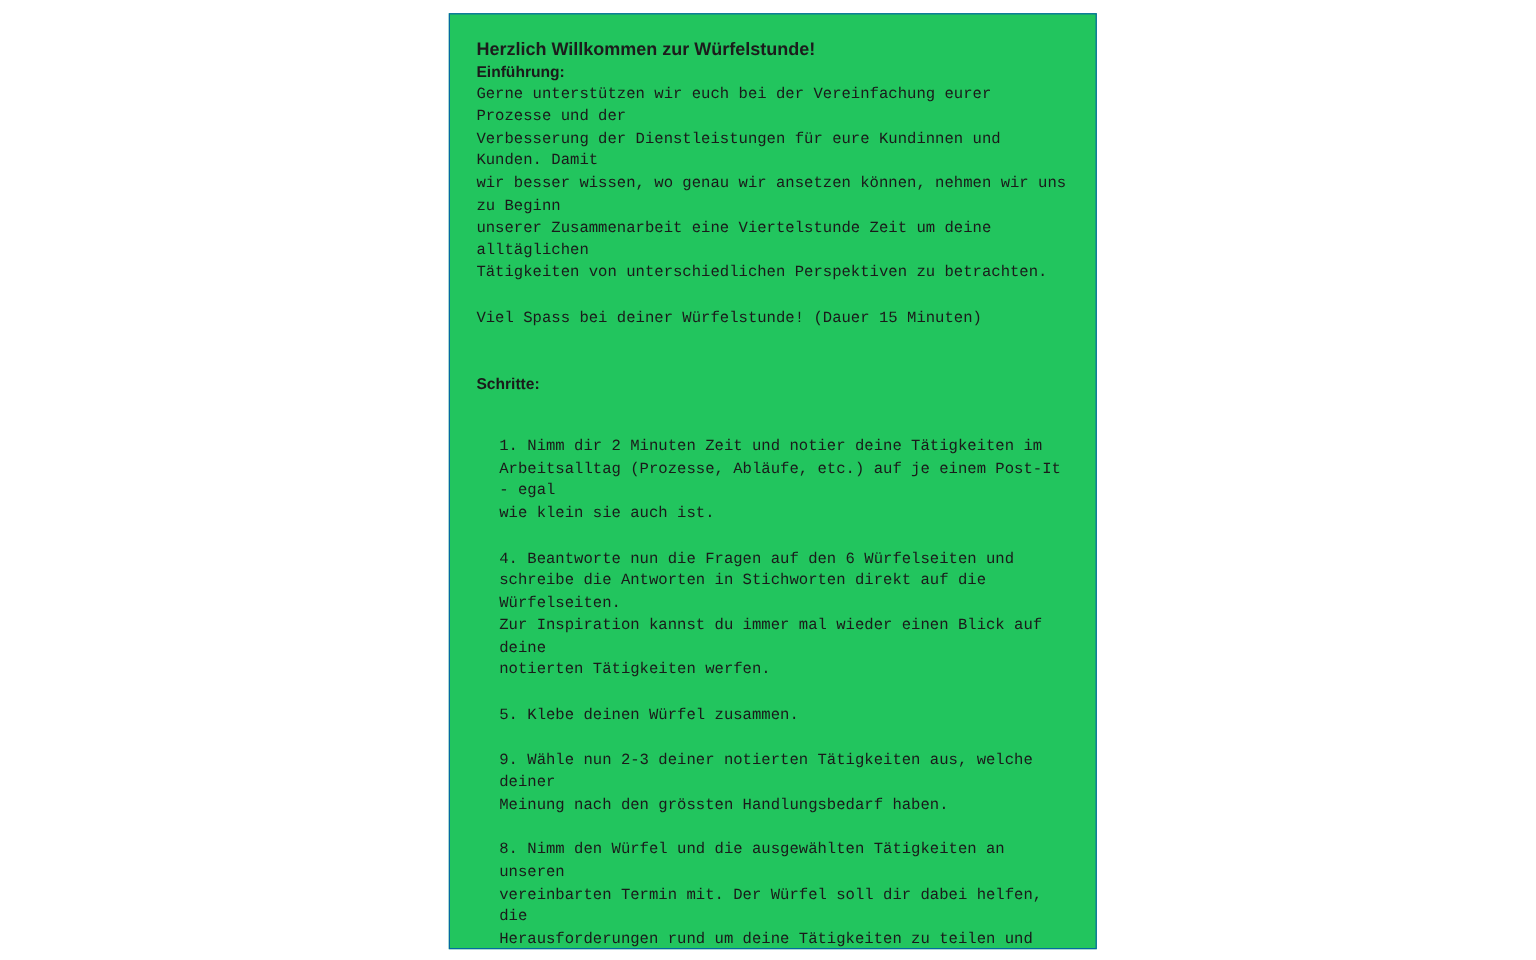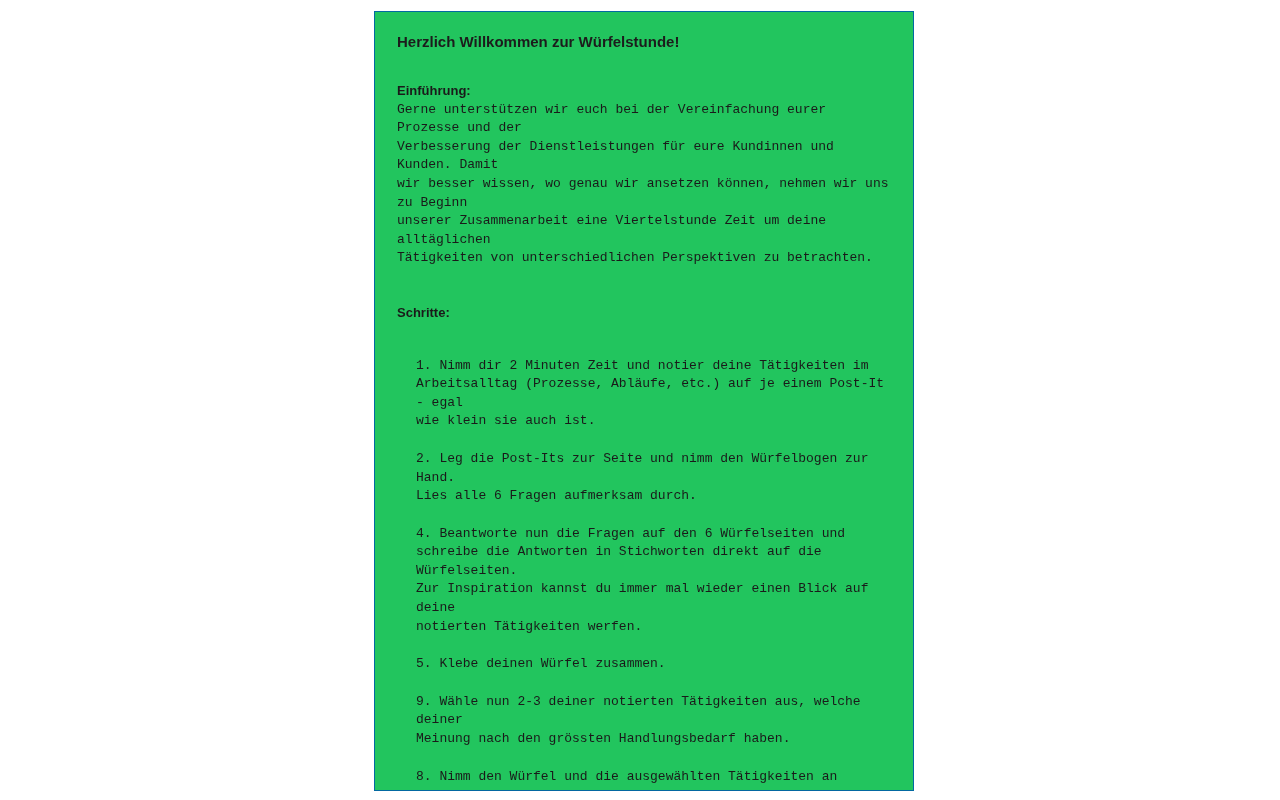--- a/index.html
+++ b/index.html
@@ -30,21 +30,21 @@
     font-weight: bold;
     color: #1c1c1c;
     white-space: pre-line;
   }
   .section-heading {
     font-size: 13px;
     line-height: 18.6px;
     font-weight: bold;
     white-space: pre-line;
   }
-  .intro-heading { margin-top: 31px; }
+  .intro-heading { }
   .body-text {
     font-size: 13px;
     line-height: 18.6px;
     white-space: pre-line;
     font-family: Liberation Mono, monospace;
   }
   .note { margin-top: 19px; }
   .steps-heading { margin-top: 36px; }
   .steps { margin-top: 34px; padding-left: 19px; }
   .step { margin-bottom: 19px; }
@@ -62,29 +62,28 @@
 <div class="panel">
   <div class="title">Herzlich Willkommen zur Würfelstunde!</div>
 
   <div class="section-heading intro-heading">Einführung:</div>
   <div class="body-text">Gerne unterstützen wir euch bei der Vereinfachung eurer Prozesse und der
 Verbesserung der Dienstleistungen für eure Kundinnen und Kunden. Damit
 wir besser wissen, wo genau wir ansetzen können, nehmen wir uns zu Beginn
 unserer Zusammenarbeit eine Viertelstunde Zeit um deine alltäglichen
 Tätigkeiten von unterschiedlichen Perspektiven zu betrachten.</div>
 
+  <div class="body-text note">Viel Spass bei deiner Würfelstunde! (Dauer 15 Minuten)</div>
 
   <div class="section-heading steps-heading">Schritte:</div>
 
   <div class="steps">
     <div class="body-text step">1. Nimm dir 2 Minuten Zeit und notier deine Tätigkeiten im
 Arbeitsalltag (Prozesse, Abläufe, etc.) auf je einem Post-It - egal
 wie klein sie auch ist.</div>
-    <div class="body-text step">2. Leg die Post-Its zur Seite und nimm den Würfelbogen zur Hand.
-Lies alle 6 Fragen aufmerksam durch.</div>
     <div class="body-text step">4. Beantworte nun die Fragen auf den 6 Würfelseiten und
 schreibe die Antworten in Stichworten direkt auf die Würfelseiten.
 Zur Inspiration kannst du immer mal wieder einen Blick auf deine
 notierten Tätigkeiten werfen.</div>
     <div class="body-text step">5. Klebe deinen Würfel zusammen.</div>
     <div class="body-text step">9. Wähle nun 2-3 deiner notierten Tätigkeiten aus, welche deiner
 Meinung nach den grössten Handlungsbedarf haben.</div>
     <div class="body-text step">8. Nimm den Würfel und die ausgewählten Tätigkeiten an unseren
 vereinbarten Termin mit. Der Würfel soll dir dabei helfen, die
 Herausforderungen rund um deine Tätigkeiten zu teilen und

